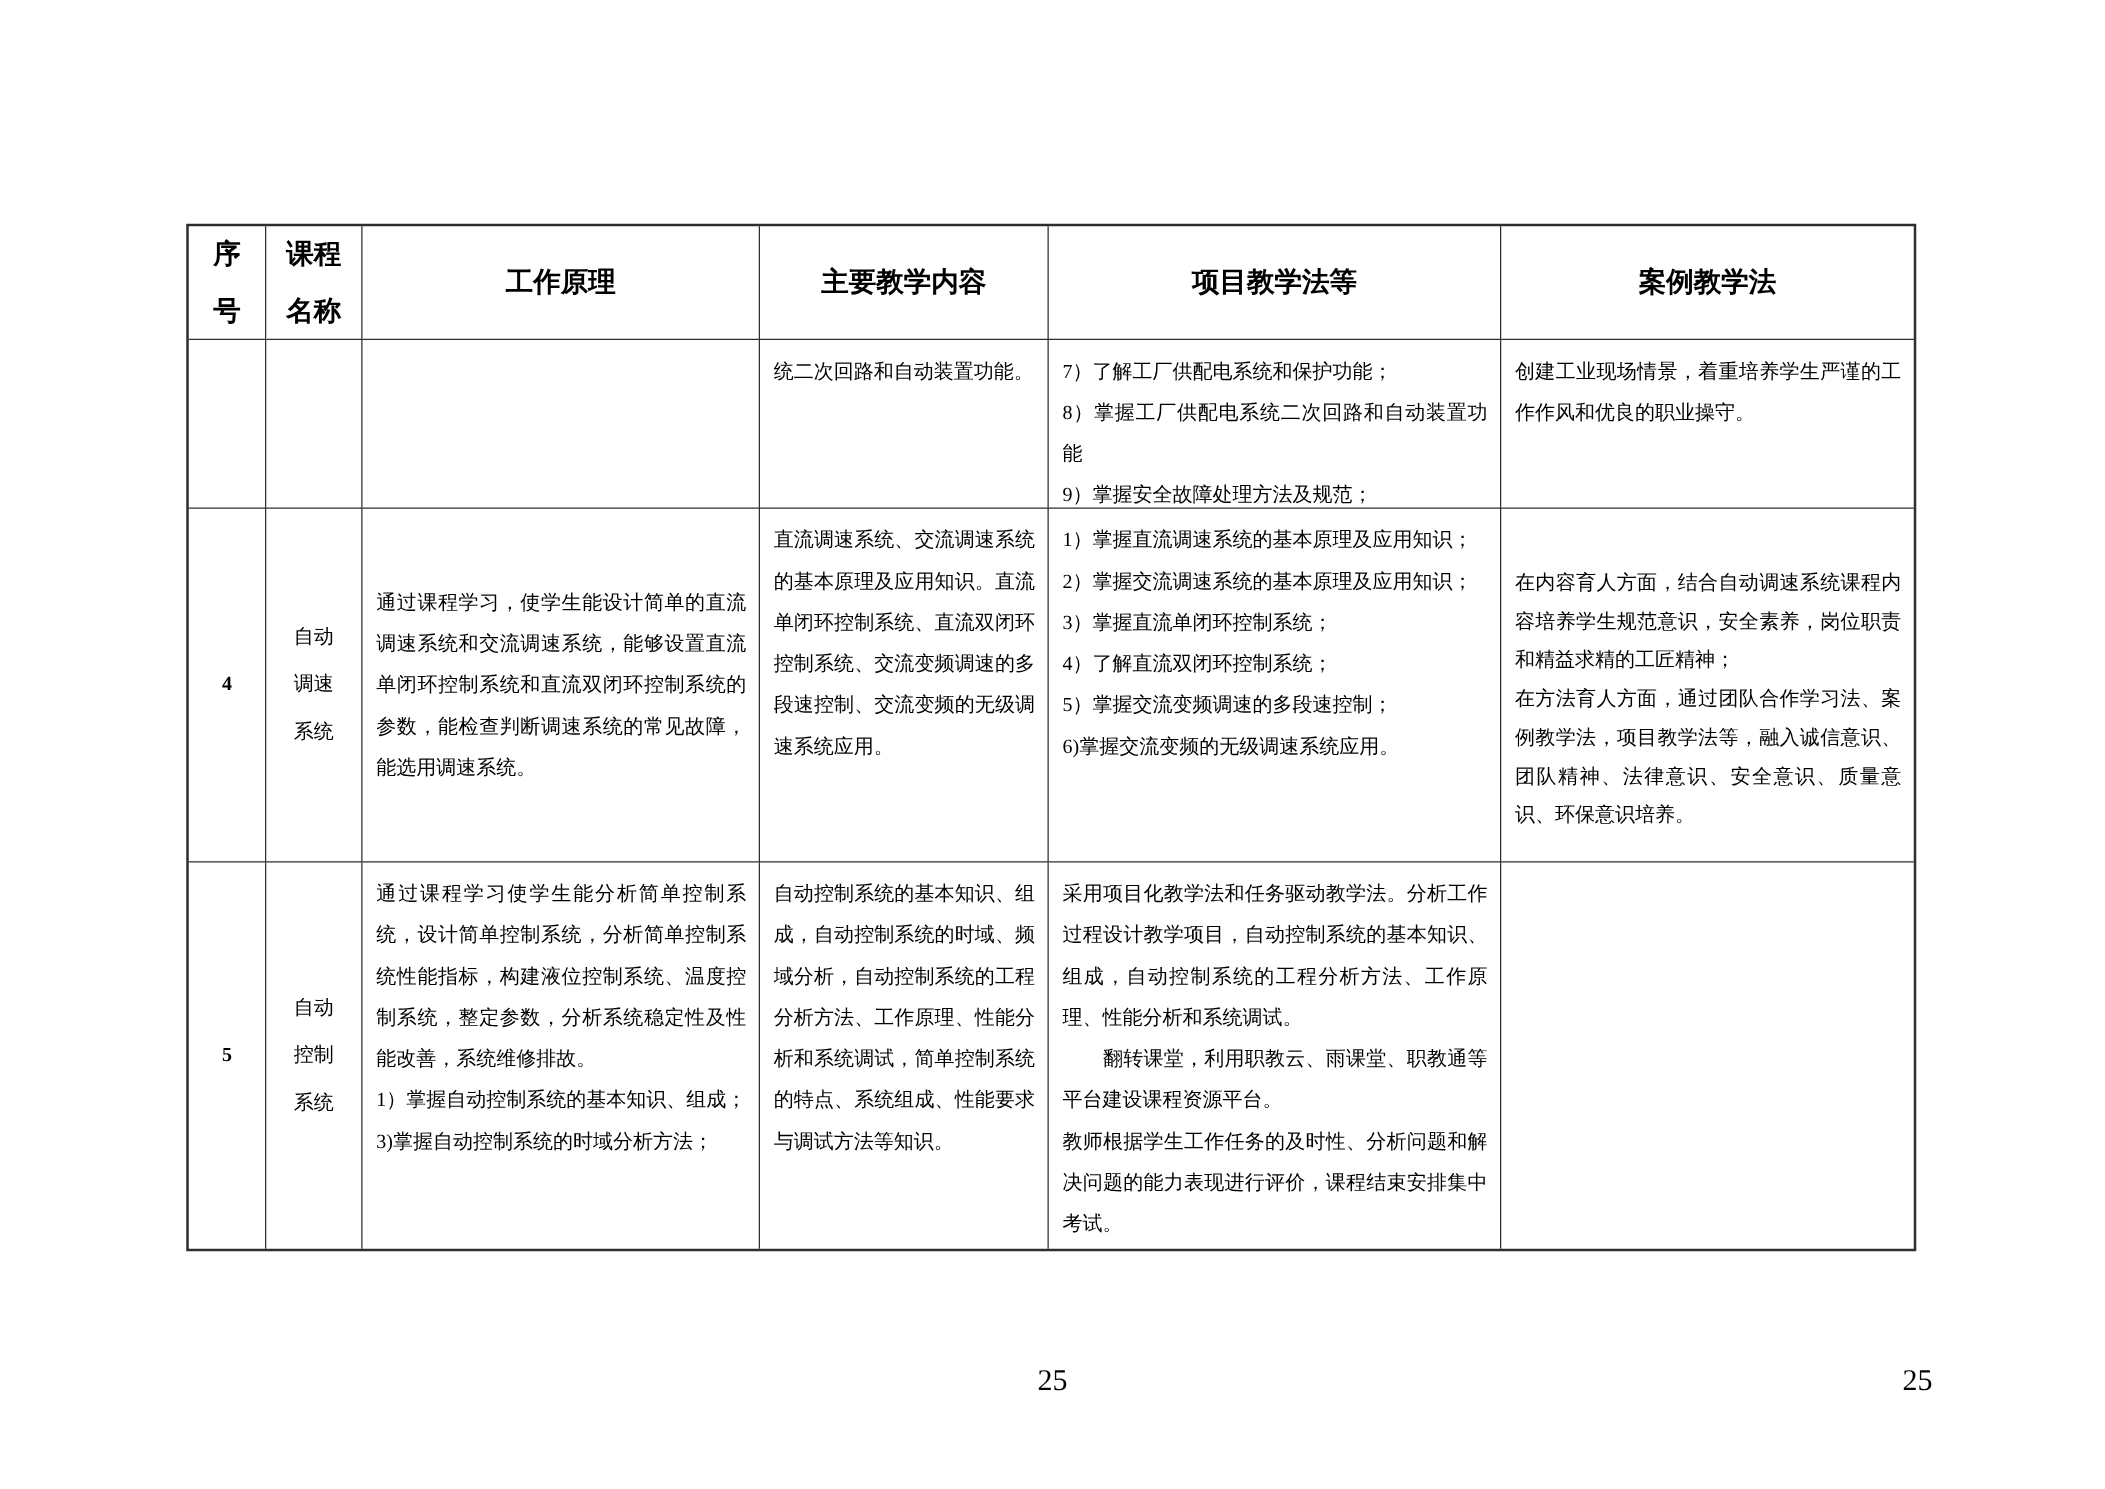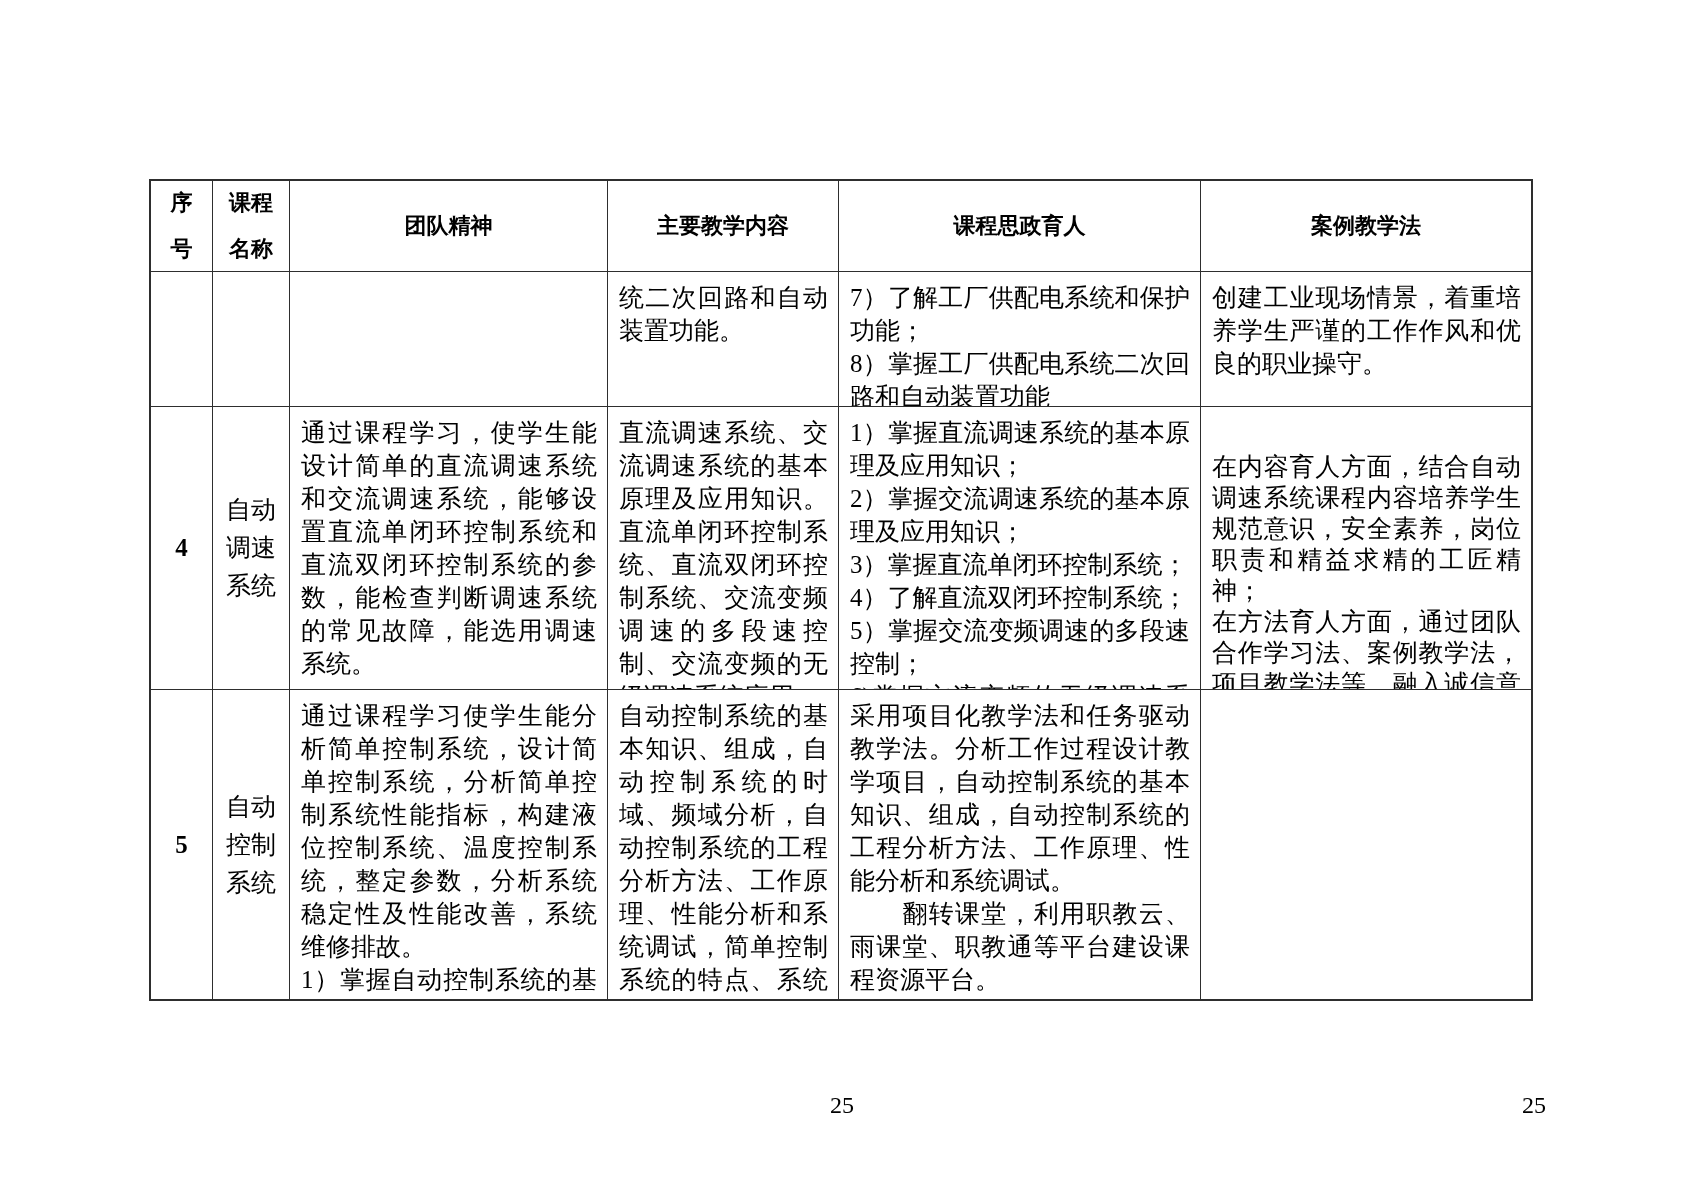--- a/index.html
+++ b/index.html
@@ -17,21 +17,21 @@
     grid-template-columns:62px 77px 318px 231px 362px 330px;
     grid-template-rows:91px 135px 283px 309px;
     border:2px solid #2e2e2e;
     box-sizing:content-box;
   }
   .cell{
     box-sizing:border-box;
     border-right:1px solid #2e2e2e;
     border-bottom:1px solid #2e2e2e;
     overflow:hidden;
-    font-size:25px;
+    font-size:16px;
   }
   .cell.last-col{border-right:none;}
   .cell.last-row{border-bottom:none;}
   .th{
     font-family:"Liberation Sans","DejaVu Sans",sans-serif;
     font-weight:bold;
     display:flex;align-items:center;justify-content:center;
     text-align:center;
     white-space:pre-line;
     line-height:46px;
@@ -73,23 +73,23 @@
 <body>
 
 <div class="page">
 
   <div class="syllabus-table">
 
     <div class="cell th">序
 号</div>
     <div class="cell th">课程
 名称</div>
-    <div class="cell th">团队精神</div>
+    <div class="cell th">工作原理</div>
     <div class="cell th">主要教学内容</div>
-    <div class="cell th">课程思政育人</div>
+    <div class="cell th">项目教学法等</div>
     <div class="cell th last-col">案例教学法</div>
 
     <div class="cell c-center"></div>
     <div class="cell c-center"></div>
     <div class="cell c-text"></div>
     <div class="cell c-text">统二次回路和自动装置功能。</div>
     <div class="cell c-text">7）了解工厂供配电系统和保护功能；
 8）掌握工厂供配电系统二次回路和自动装置功能
 9）掌握安全故障处理方法及规范；</div>
     <div class="cell c-text last-col">创建工业现场情景，着重培养学生严谨的工作作风和优良的职业操守。</div>

